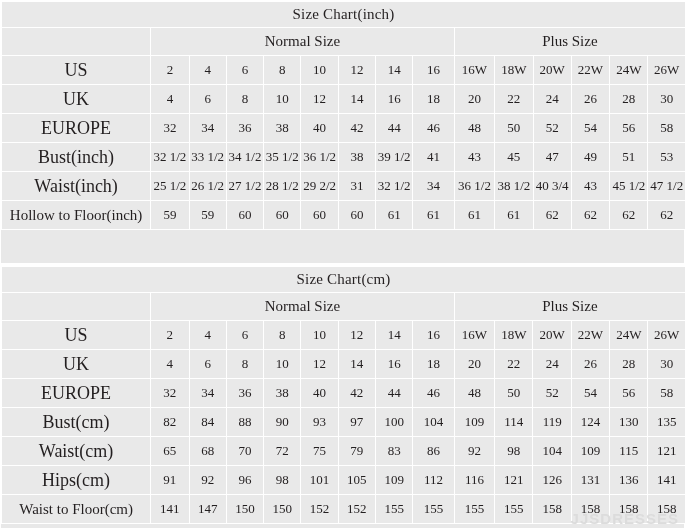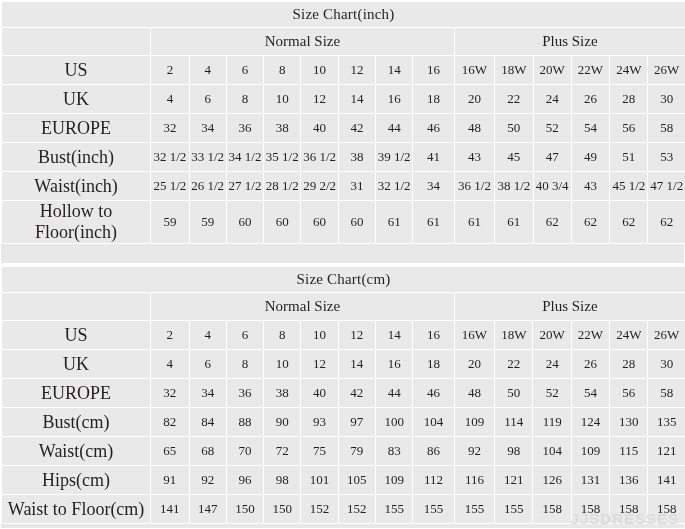--- a/index.html
+++ b/index.html
@@ -61,21 +61,21 @@
     font-size: 18px;
     text-align: center;
     padding: 0 4px;
   }
   .data-cell {
     font-size: 13px;
   }
   tr.data-row td { height: 29px; }
 
   .hollow-row td { height: 38px; }
-  .hollow-label { font-size: 18px; }
+  .hollow-label { font-size: 15px; }
 
   .watermark {
     position: absolute;
     right: 6px;
     bottom: 2px;
     font-family: Liberation Sans, sans-serif;
     font-size: 15px;
     letter-spacing: 1px;
     color: #dcdcdc;
     font-weight: bold;

